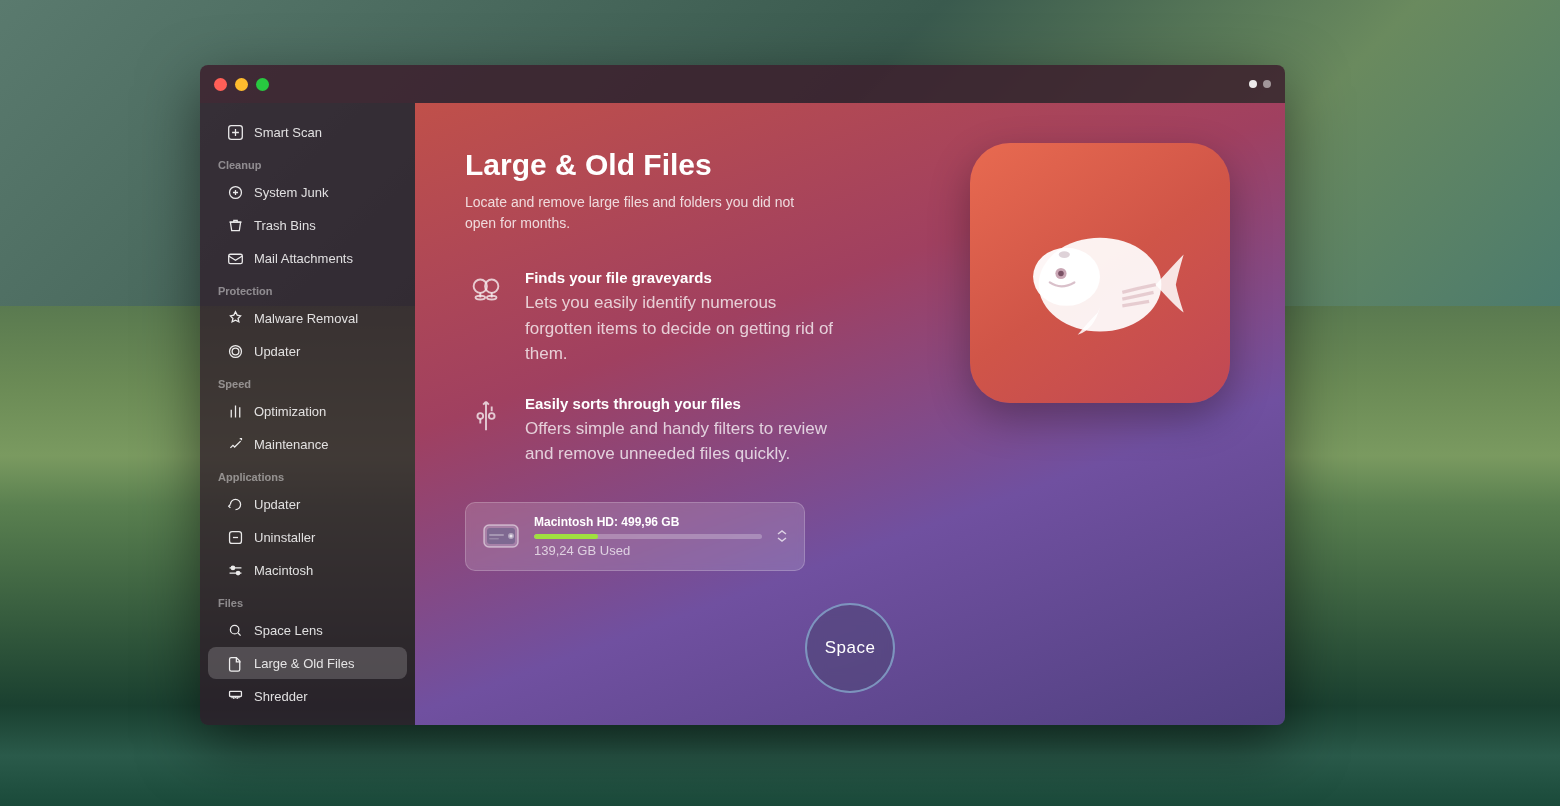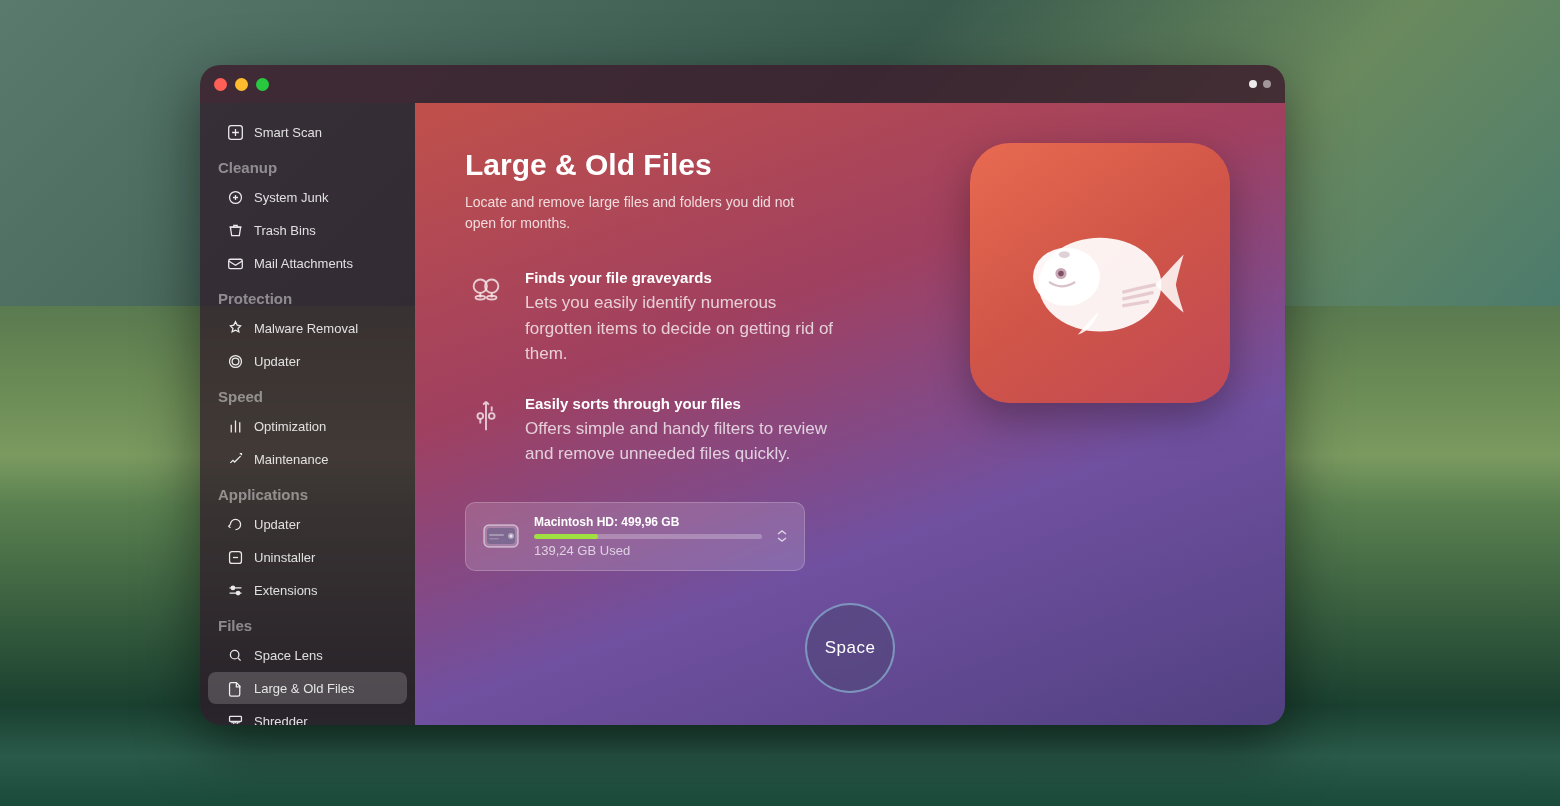--- a/index.html
+++ b/index.html
@@ -41,21 +41,21 @@
       z-index: 1;
     }
 
     
     .window {
       position: absolute;
       top: 65px;
       left: 200px;
       width: 1085px;
       height: 660px;
-      border-radius: 20px;
+      border-radius: 8px;
       overflow: hidden;
       display: flex;
       flex-direction: column;
       z-index: 10;
       box-shadow: 0 20px 60px rgba(0,0,0,0.5);
     }
 
     
     .title-bar {
       height: 38px;
@@ -130,21 +130,21 @@
       margin: 1px 8px;
       transition: background 0.15s;
     }
 
     .sidebar-item.active {
       background: rgba(255,255,255,0.18);
     }
 
     .sidebar-section-label {
       color: rgba(255,255,255,0.45);
-      font-size: 15px;
+      font-size: 11px;
       font-weight: 600;
       text-transform: none;
       padding: 10px 18px 4px;
       letter-spacing: 0;
     }
 
     .sidebar-icon {
       width: 18px;
       height: 18px;
       display: flex;
@@ -470,21 +470,21 @@
       </div>
 
       <div class="sidebar-item">
         <span class="sidebar-icon">
           <svg viewBox="0 0 20 20" width="17" height="17" fill="none" stroke="white" stroke-width="1.5">
             <path d="M3 7h14M3 13h14"></path>
             <circle cx="7" cy="7" r="2" fill="white"></circle>
             <circle cx="13" cy="13" r="2" fill="white"></circle>
           </svg>
         </span>
-        <span>Extensions</span>
+        <span>Macintosh</span>
       </div>
 
       <div class="sidebar-section-label">Files</div>
 
       <div class="sidebar-item">
         <span class="sidebar-icon">
           <svg viewBox="0 0 20 20" width="17" height="17" fill="none" stroke="white" stroke-width="1.5">
             <circle cx="9" cy="9" r="5"></circle>
             <path d="M13 13l3 3"></path>
           </svg>

